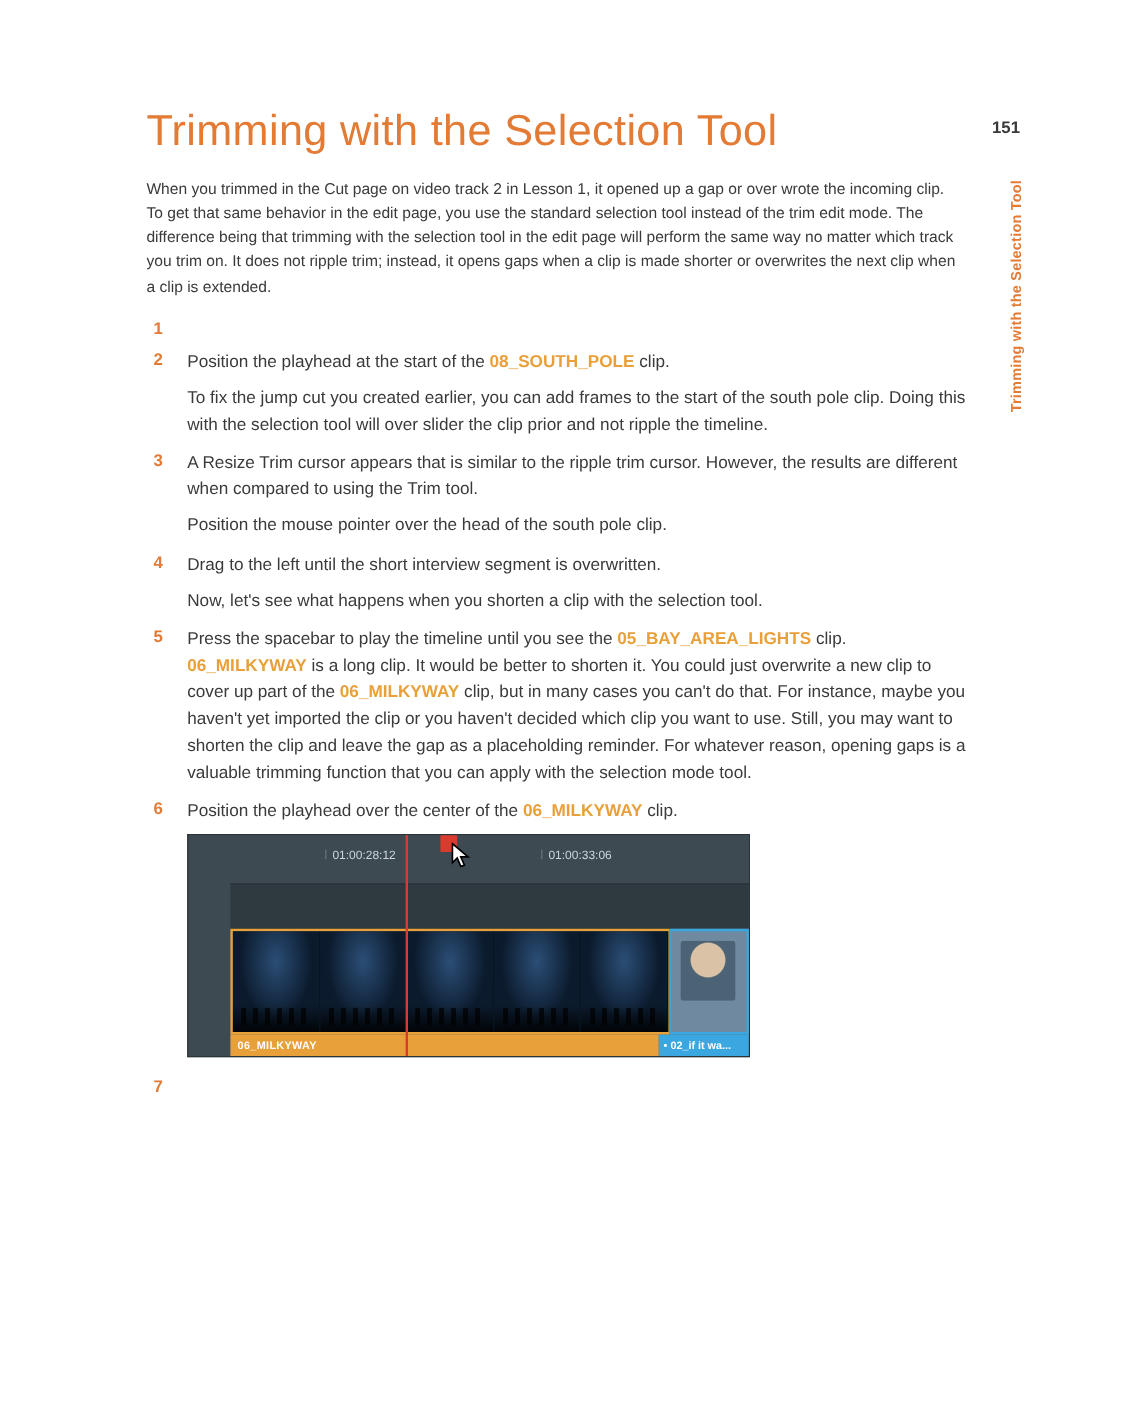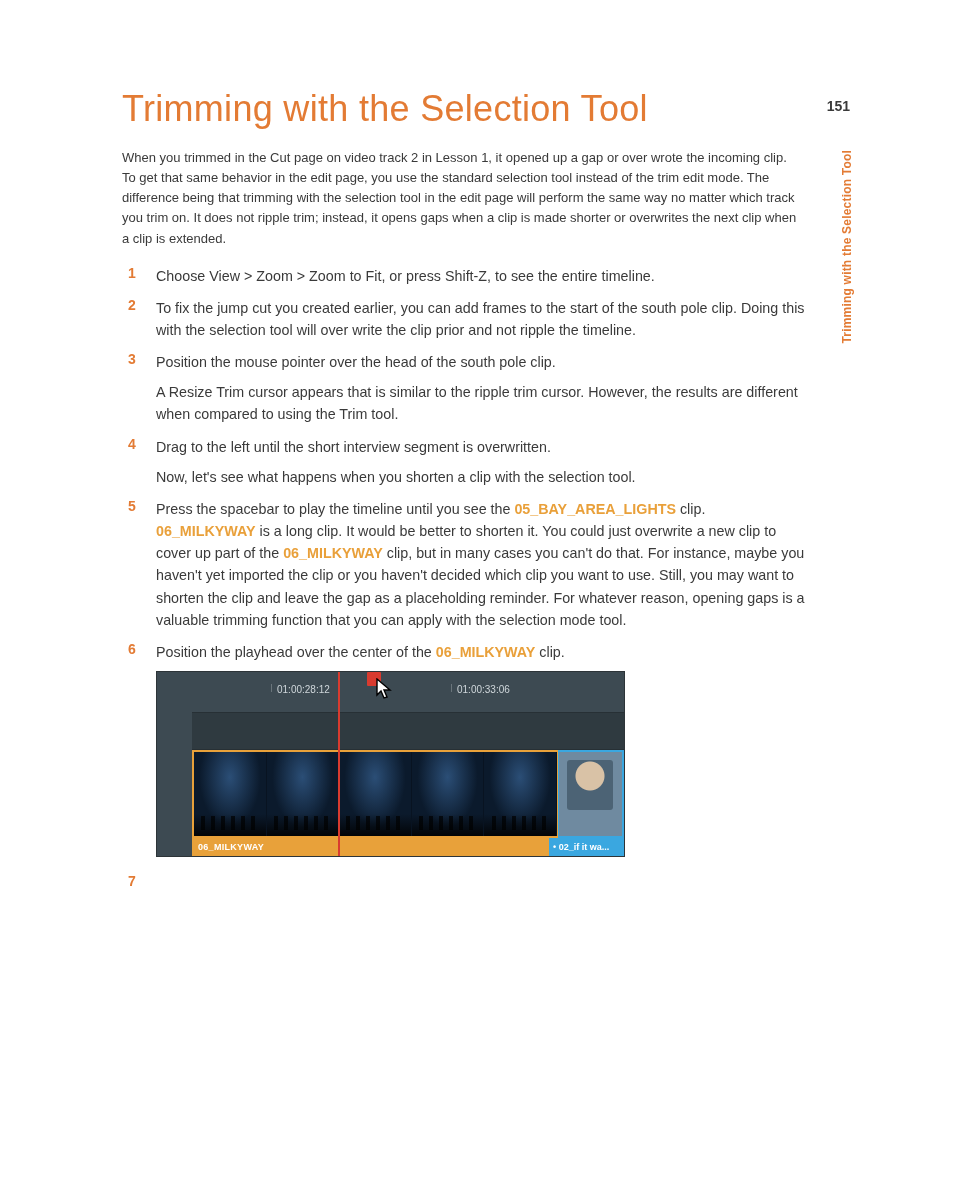--- a/index.html
+++ b/index.html
@@ -228,37 +228,35 @@
   <div class="side-tab">Trimming with the Selection Tool</div>
 
   <h1 class="title">Trimming with the Selection Tool</h1>
 
   <p class="intro">When you trimmed in the Cut page on video track 2 in Lesson 1, it opened up a gap or over wrote the incoming clip. To get that same behavior in the edit page, you use the standard selection tool instead of the trim edit mode. The difference being that trimming with the selection tool in the edit page will perform the same way no matter which track you trim on. It does not ripple trim; instead, it opens gaps when a clip is made shorter or overwrites the next clip when a clip is extended.</p>
 
   <ol class="steps">
 
     <li class="step">
       <div class="num">1</div>
-      <div class="body">
-        <p>Choose View &gt; Zoom &gt; Zoom to Fit, or press Shift-Z, to see the entire timeline.</p>
-      </div>
     </li>
 
     <li class="step">
       <div class="num">2</div>
       <div class="body">
-        <p>To fix the jump cut you created earlier, you can add frames to the start of the south pole clip. Doing this with the selection tool will over write the clip prior and not ripple the timeline.</p>
+        <p><span>Position the playhead at the start of the </span><span class="cliplabel">08_SOUTH_POLE</span><span> clip.</span></p>
+        <p>To fix the jump cut you created earlier, you can add frames to the start of the south pole clip. Doing this with the selection tool will over slider the clip prior and not ripple the timeline.</p>
       </div>
     </li>
 
     <li class="step">
       <div class="num">3</div>
       <div class="body">
+        <p>A Resize Trim cursor appears that is similar to the ripple trim cursor. However, the results are different when compared to using the Trim tool.</p>
         <p>Position the mouse pointer over the head of the south pole clip.</p>
-        <p>A Resize Trim cursor appears that is similar to the ripple trim cursor. However, the results are different when compared to using the Trim tool.</p>
       </div>
     </li>
 
     <li class="step">
       <div class="num">4</div>
       <div class="body">
         <p>Drag to the left until the short interview segment is overwritten.</p>
         <p>Now, let's see what happens when you shorten a clip with the selection tool.</p>
       </div>
     </li>

